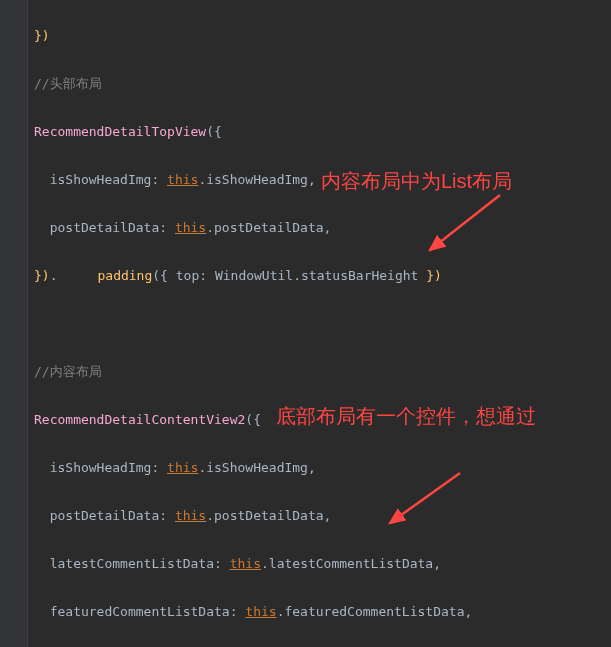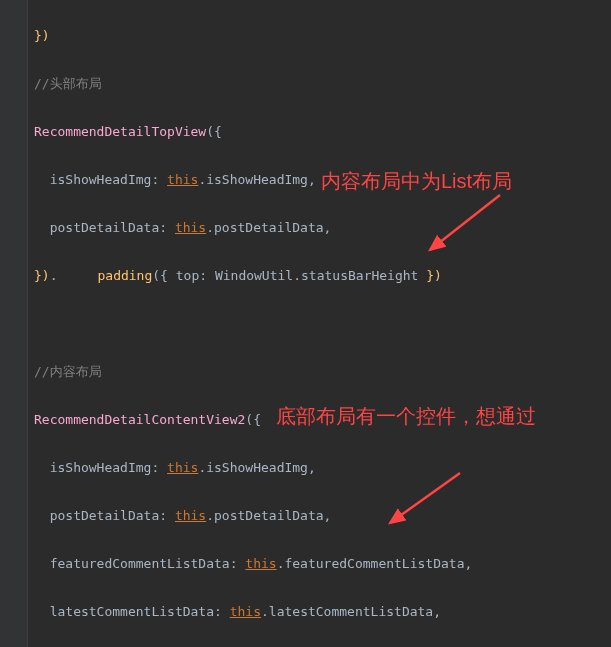--- a/index.html
+++ b/index.html
@@ -68,22 +68,22 @@
 <span class="line"><span class="comment">//头部布局</span></span>
 <span class="line"><span class="func">RecommendDetailTopView</span>(<span class="brace">{</span></span>
 <span class="line">  <span class="n">isShowHeadImg</span>: <span class="this">this</span>.<span class="n">isShowHeadImg</span>,</span>
 <span class="line">  <span class="n">postDetailData</span>: <span class="this">this</span>.<span class="n">postDetailData</span>,</span>
 <span class="line"><span class="bracey">}</span><span class="pareny">)</span>.<span class="method">padding</span>(<span class="brace">{</span> <span class="n">top</span>: <span class="n">WindowUtil</span>.<span class="n">statusBarHeight</span> <span class="bracey">}</span><span class="pareny">)</span></span>
 <span class="line"> </span>
 <span class="line"><span class="comment">//内容布局</span></span>
 <span class="line"><span class="func">RecommendDetailContentView2</span>(<span class="brace">{</span></span>
 <span class="line">  <span class="n">isShowHeadImg</span>: <span class="this">this</span>.<span class="n">isShowHeadImg</span>,</span>
 <span class="line">  <span class="n">postDetailData</span>: <span class="this">this</span>.<span class="n">postDetailData</span>,</span>
+<span class="line">  <span class="n">latestCommentListData</span>: <span class="this">this</span>.<span class="n">latestCommentListData</span>,</span>
 <span class="line">  <span class="n">featuredCommentListData</span>: <span class="this">this</span>.<span class="n">featuredCommentListData</span>,</span>
-<span class="line">  <span class="n">latestCommentListData</span>: <span class="this">this</span>.<span class="n">latestCommentListData</span>,</span>
 
 
 
 
 
 
 
 
 
 

